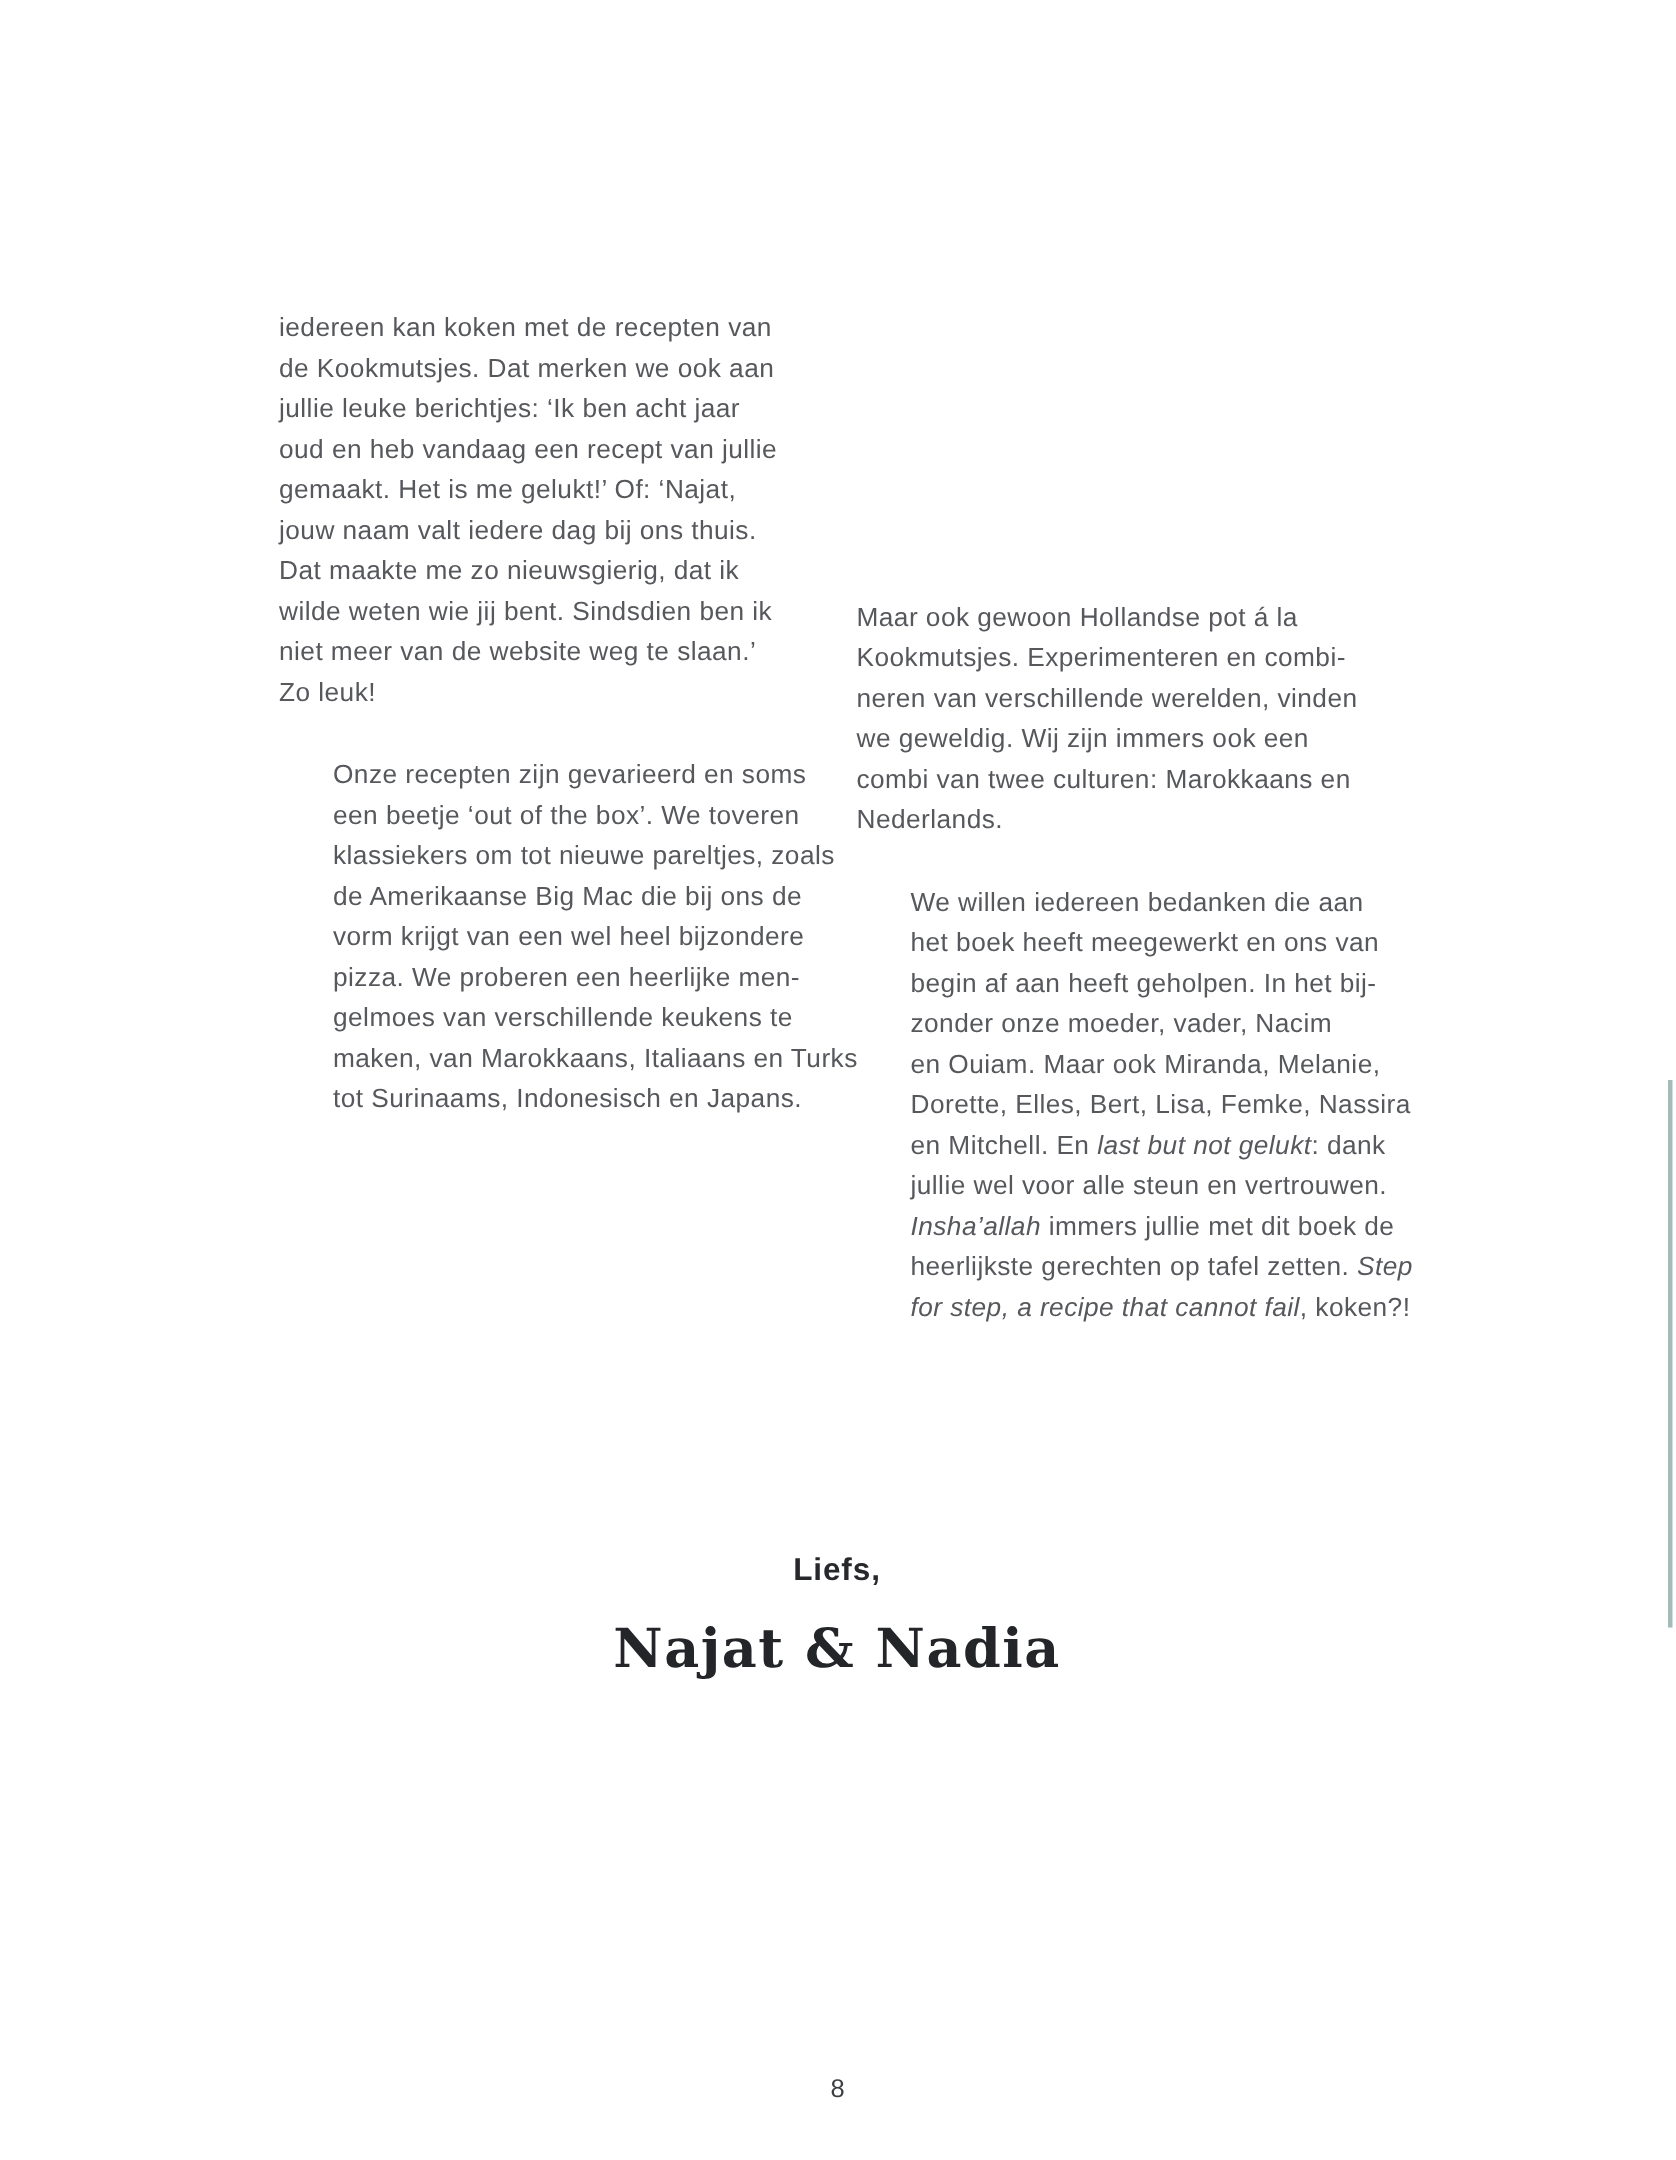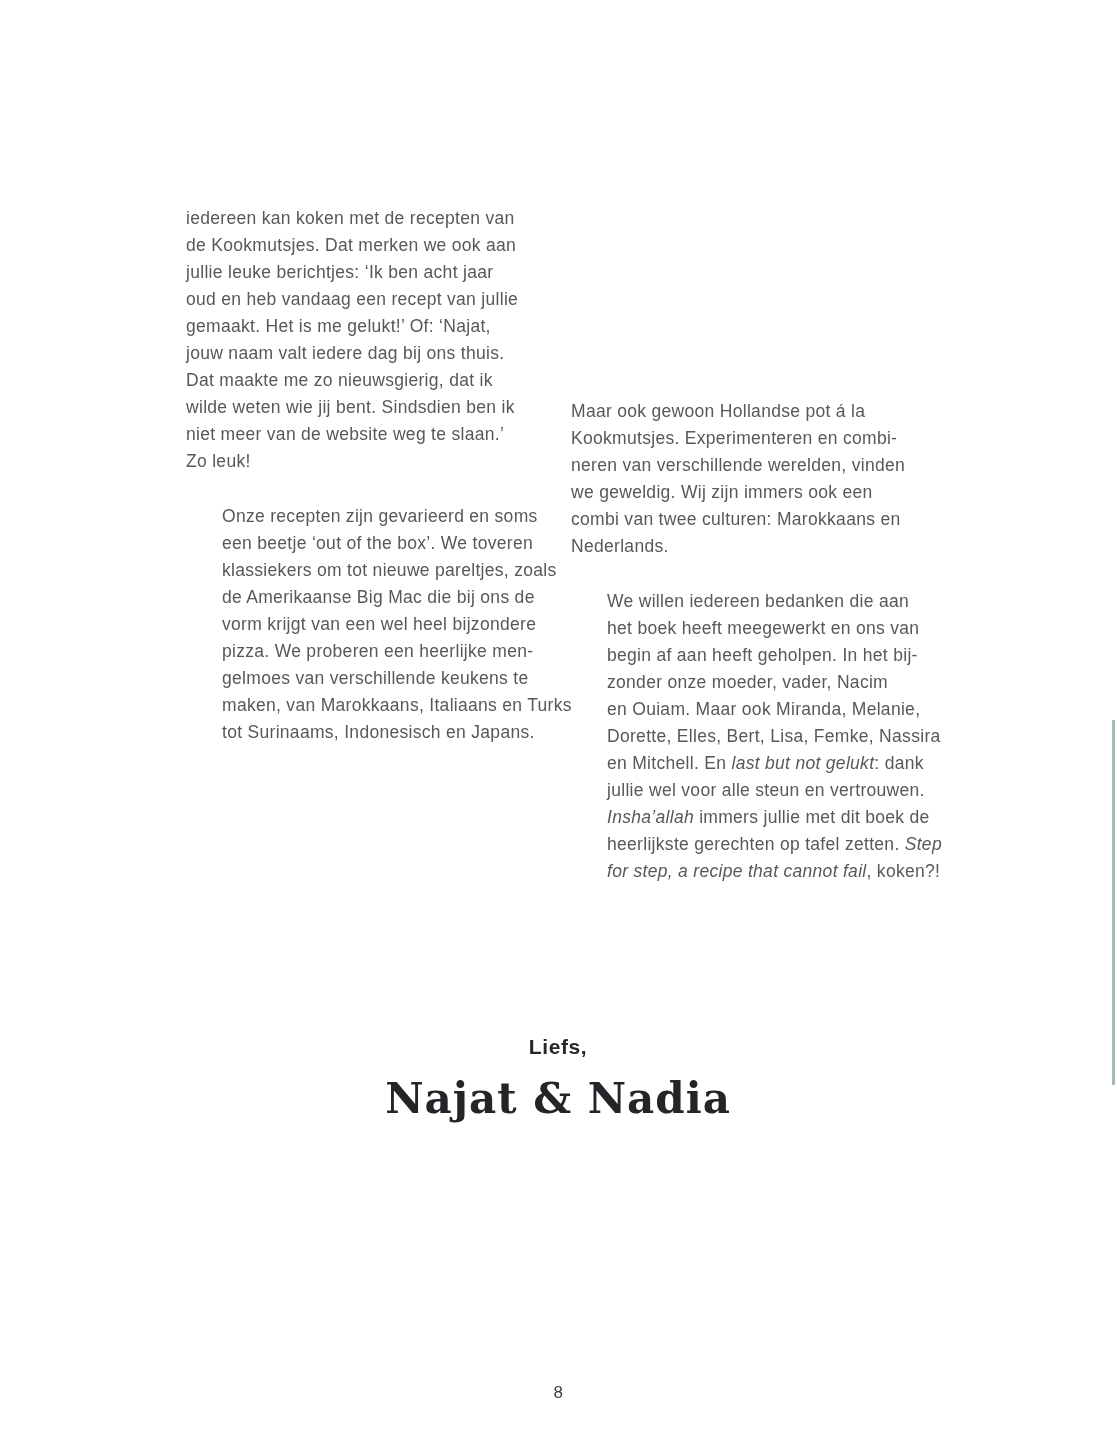--- a/index.html
+++ b/index.html
@@ -42,21 +42,21 @@
   }
   .sig-salutation {
     font-size: 21px;
     font-weight: 700;
     letter-spacing: 0.6px;
     line-height: 26px;
   }
   .sig-names {
     margin-top: 10px;
     font-family: "DejaVu Serif", "Liberation Serif", serif;
-    font-size: 42px;
+    font-size: 36px;
     font-weight: 700;
     letter-spacing: 1px;
     line-height: 58px;
     color: #232528;
   }
   .page-number {
     position: absolute;
     left: 0;
     top: 1383px;
     width: 1117px;

